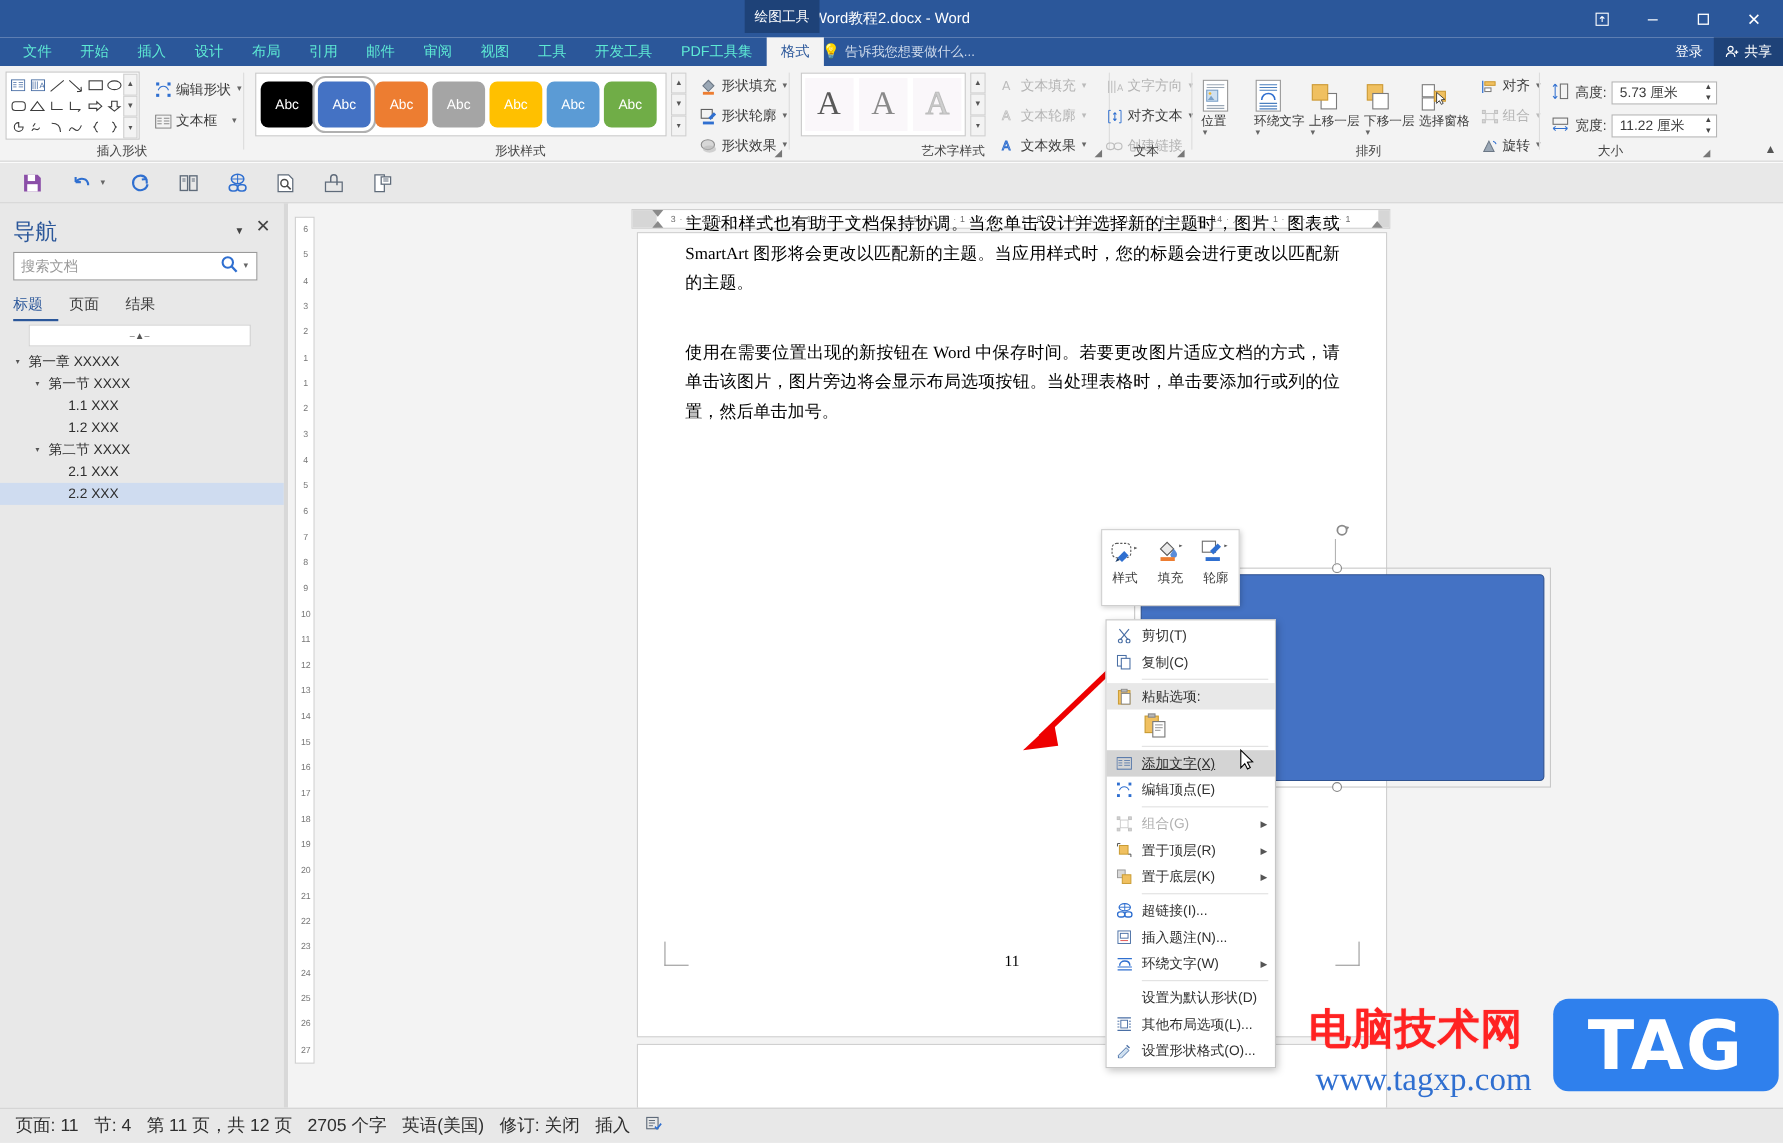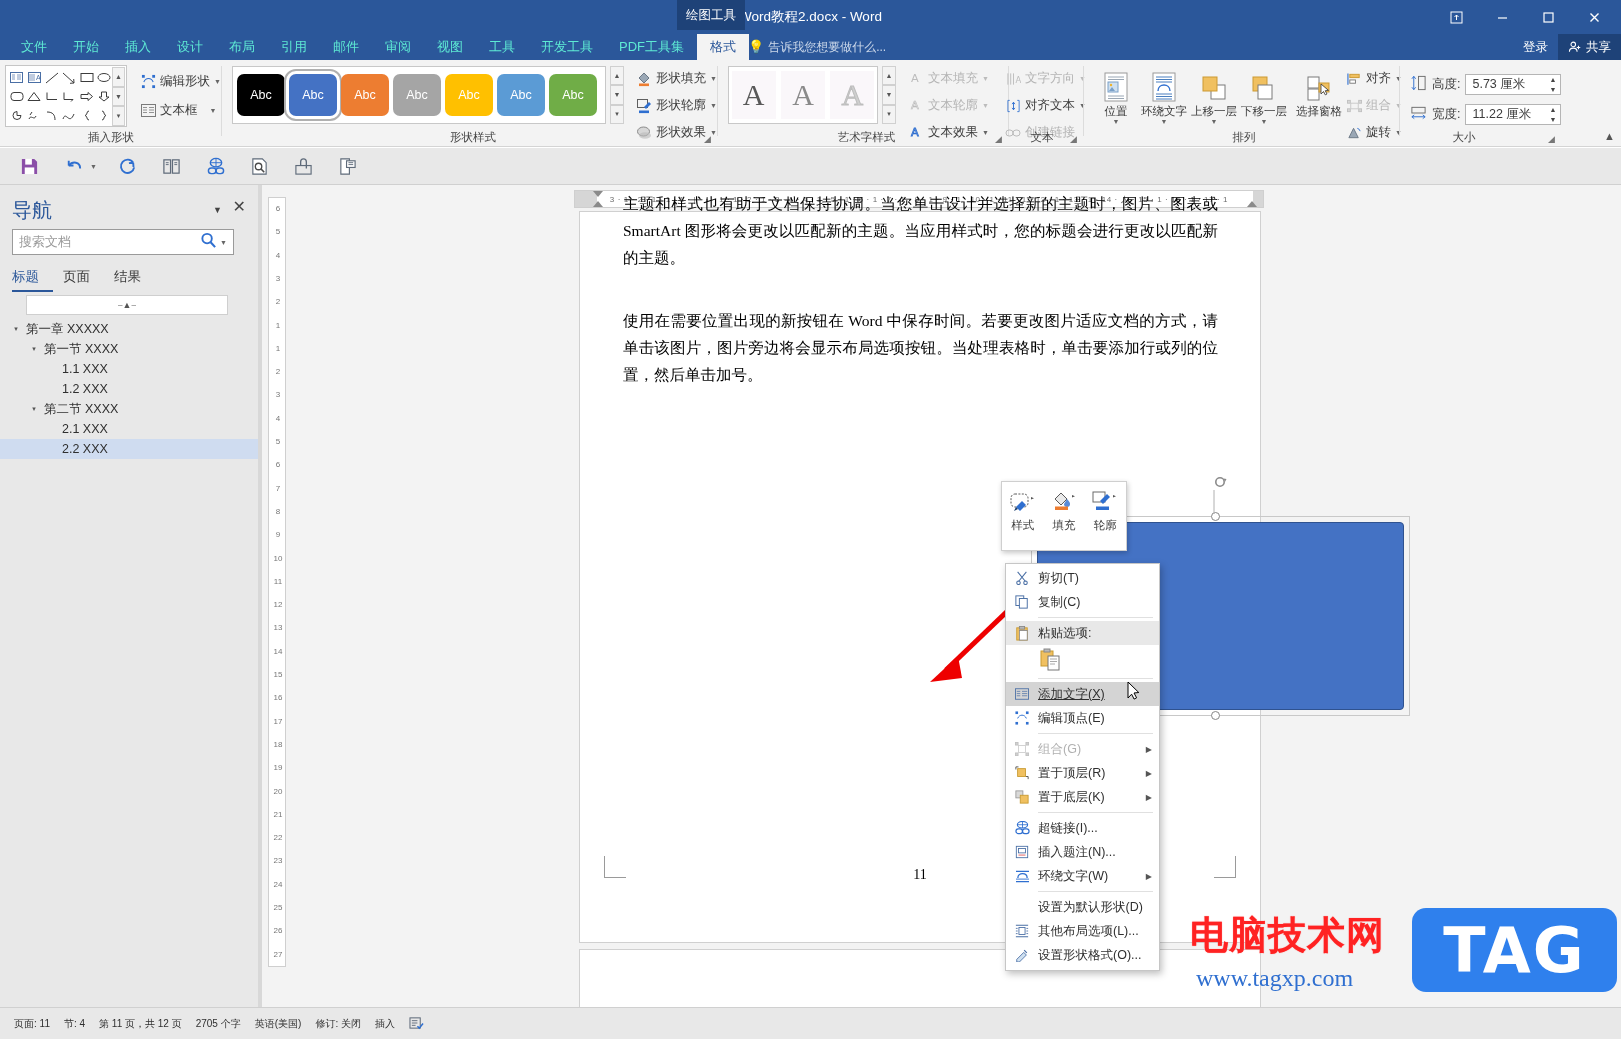--- a/index.html
+++ b/index.html
@@ -69,21 +69,21 @@
   .gal-scroll { position:absolute; left:382px; top:6px; width:14px; height:58px; display:flex; flex-direction:column; }
 
   
   .wa-gallery { position:absolute; left:4px; top:6px; width:150px; height:58px; background:#fff;
     border:1px solid #c8c8c8; display:flex; align-items:center; justify-content:space-around; }
   .wa-item { width:44px; height:48px; background:#faf7fa; display:flex; align-items:center; justify-content:center;
     font-size:30px; font-family:"Liberation Serif",serif; }
 
   
   .bigbtn { position:absolute; width:48px; top:4px; height:78px; display:flex; flex-direction:column;
-    align-items:center; }
+    align-items:flex-start; }
   .bigbtn .ic { height:38px; display:flex; align-items:flex-end; justify-content:center; }
   .bigbtn .lb { font-size:11.5px; color:#3c3c3c; text-align:center; line-height:13px; margin-top:3px; white-space:nowrap;}
   .bigbtn .cr { font-size:7px; color:#666; }
 
   .sizefield { display:flex; align-items:center; gap:5px; font-size:12.5px; color:#3c3c3c; }
   .sizeinput { width:96px; height:21px; border:1px solid #b5b5b5; background:#fff; display:flex;
     align-items:center; padding-left:6px; font-size:12.5px; color:#3c3c3c; position:relative; }
   .spin { position:absolute; right:1px; top:1px; width:13px; height:17px; display:flex;
     flex-direction:column; justify-content:space-between; font-size:7px; color:#444; align-items:center; }
   .ribbon-collapse { position:absolute; right:6px; bottom:4px; font-size:11px; color:#555; }
@@ -167,28 +167,28 @@
   .cmi.dis { color:#b0b0b0; }
   .cmi .sub { position:absolute; right:7px; font-size:8px; color:#555; }
   .cmi .lbl { white-space:nowrap; }
   .cm-sep { height:1px; background:#e0e0e0; margin:3px 6px 3px 32px; }
   .paste-row { height:30px; display:flex; align-items:center; }
   .paste-row .cic { width:32px; }
   .pastebtn { width:26px; height:26px; display:flex; align-items:center; justify-content:center; }
 
   
   .status { position:absolute; left:0; top:1007px; width:1621px; height:32px; background:#e8e8e8;
-    border-top:1px solid #d0d0d0; display:flex; align-items:center; font-size:10px; color:#2f2f2f; }
+    border-top:1px solid #d0d0d0; display:flex; align-items:center; font-size:16px; color:#2f2f2f; }
   .status .si { margin-left:14px; white-space:nowrap; }
 
   
   .wm-text { position:absolute; left:1190px; top:910px; font-size:38px; font-weight:bold;
     color:#ff2222; font-family:"DejaVu Sans",sans-serif; letter-spacing:1px;
     text-shadow:0 0 1px #ff6666; }
-  .wm-url { position:absolute; left:1196px; top:965px; font-size:24px; color:#2f6fd0;
+  .wm-url { position:absolute; left:1196px; top:965px; font-size:30px; color:#2f6fd0;
     font-family:"Liberation Serif",serif; }
   .wm-tag { position:absolute; left:1412px; top:908px; width:205px; height:84px; background:#2f80ed;
     border-radius:14px; display:flex; align-items:center; justify-content:center;
     color:#fff; font-size:62px; font-weight:bold; font-family:"DejaVu Sans",sans-serif; letter-spacing:2px; }
 
   .cursor { position:absolute; left:1127px; top:681px; }
 </style>
 </head>
 <body>
 

